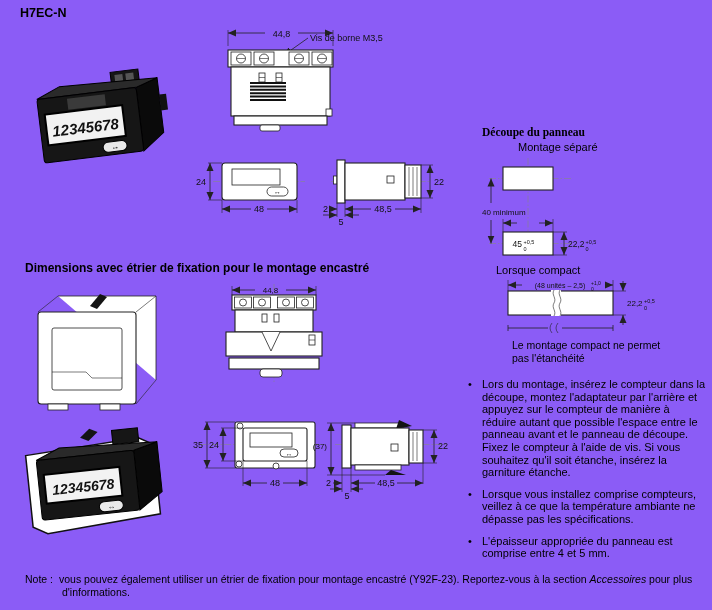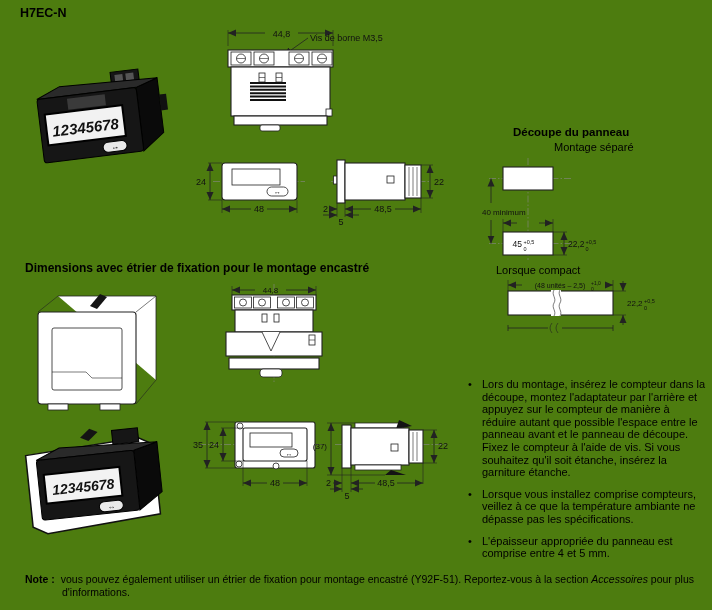--- a/index.html
+++ b/index.html
@@ -1,28 +1,28 @@
 <!DOCTYPE html>
 <html><head>
 <meta charset="utf-8">
 <style>
   html,body{margin:0;padding:0;background:#fff;}
-  #page{position:relative;width:712px;height:610px;background:#4d7c0f;overflow:hidden;
+  #page{position:relative;width:712px;height:610px;background:#8b5cf6;overflow:hidden;
         font-family:"Liberation Sans","DejaVu Sans",sans-serif;color:#000;}
   .abs{position:absolute;}
   .title{font-size:12.5px;font-weight:bold;}
   .h-bold{font-size:11.5px;font-weight:bold;}
   .h-reg{font-size:11px;}
   .h-sec2{font-size:12px;font-weight:bold;}
   .caption{font-size:10.5px;line-height:13px;}
   .bullets{width:238px;font-size:11px;line-height:12.6px;}
   .bullet-item{display:flex;margin-bottom:9px;}
   .bullet-dot{width:14px;flex:0 0 14px;}
   .note{width:678px;font-size:10.5px;line-height:13px;padding-left:37px;text-indent:-37px;}
-  .note-label{font-weight:bold;margin-right:6px;}
+  .note-label{font-weight:normal;margin-right:6px;}
   .it{font-style:italic;}
   svg{overflow:visible;}
   svg text{font-family:"Liberation Sans","DejaVu Sans",sans-serif;fill:#111;}
   .dimline{stroke:#222;stroke-width:.8;fill:none;}
   .ext{stroke:#222;stroke-width:.6;fill:none;}
   .outline{stroke:#222;stroke-width:1.1;fill:#fff;}
   .outline-thin{stroke:#222;stroke-width:.8;fill:#fff;}
   .cl{stroke:#888;stroke-width:.6;stroke-dasharray:7 2 1.5 2;fill:none;}
   .vent{stroke:#111;stroke-width:2;}
 </style>
@@ -126,22 +126,22 @@
     <line class="dimline" x1="182" y1="69" x2="196" y2="69" marker-start="url(#ah)"></line>
     <text x="178" y="79" text-anchor="middle" font-size="9">5</text>
     <line class="dimline" x1="182" y1="63" x2="208" y2="63" marker-start="url(#ah)"></line>
     <line class="dimline" x1="232" y1="63" x2="258" y2="63" marker-end="url(#ah)"></line>
     <text x="220" y="66" text-anchor="middle" font-size="9">48,5</text>
     <path class="ext" d="M258,52 V67 M258,19 H270 M258,52 H270"></path>
     <line class="dimline" x1="267" y1="19" x2="267" y2="52" marker-start="url(#ah)" marker-end="url(#ah)"></line>
     <text x="271" y="39" font-size="9">22</text>
   </svg>
 
-  <div class="abs h-bold" style="left:513px;top:126px;">Découpe du panneau</div>
-  <div class="abs h-reg" style="left:508px;top:141px;padding-left:46px;">Montage séparé</div>
+  <div class="abs h-bold" style="left:482px;top:126px;font-family:Liberation Serif, serif;">Découpe du panneau</div>
+  <div class="abs h-reg" style="left:472px;top:141px;padding-left:46px;">Montage séparé</div>
 
   <svg class="abs" style="left:481px;top:156px;" width="175" height="106">
     <path class="cl" d="M47,2 V104 M8,22.5 H92 M8,87.5 H92"></path>
     <rect class="outline" x="22" y="11" width="50" height="23"></rect>
     <rect class="outline" x="22" y="76" width="50" height="23"></rect>
     <line class="dimline" x1="10" y1="22.5" x2="10" y2="47" marker-start="url(#ah)"></line>
     <line class="dimline" x1="10" y1="64" x2="10" y2="87.5" marker-end="url(#ah)"></line>
     <text x="1" y="59" font-size="8">40 minimum</text>
     <path class="ext" d="M22,76 V63 M72,76 V63"></path>
     <line class="dimline" x1="22" y1="67" x2="36" y2="67" marker-start="url(#ah)"></line>
@@ -275,33 +275,34 @@
     <path class="ext" d="M131,15 H144 M131,39 H144"></path>
     <line class="dimline" x1="141" y1="5" x2="141" y2="15" marker-end="url(#ah)"></line>
     <line class="dimline" x1="141" y1="39" x2="141" y2="49" marker-start="url(#ah)"></line>
     <text x="145" y="30" font-size="8">22,2</text>
     <text x="162" y="26.5" font-size="5.5">+0,5</text>
     <text x="162" y="33.5" font-size="5.5">0</text>
     <path class="dimline" d="M26,52 H66 M80,52 H131 M26,49 V55 M131,49 V55"></path>
     <path class="ext" d="M70,47 Q66,52 70,57 M76,47 Q72,52 76,57"></path>
   </svg>
 
+  <div class="abs caption" style="left:512px;top:339px;width:150px;">Le montage compact ne permet pas l'étanchéité</div>
 
   <div class="abs bullets" style="left:468px;top:378px;">
     <div class="bullet-item">
       <span class="bullet-dot">•</span>
       <span>Lors du montage, insérez le compteur dans la découpe, montez l'adaptateur par l'arrière et appuyez sur le compteur de manière à réduire autant que possible l'espace entre le panneau avant et le panneau de découpe. Fixez le compteur à l'aide de vis. Si vous souhaitez qu'il soit étanche, insérez la garniture étanche.</span>
     </div>
     <div class="bullet-item">
       <span class="bullet-dot">•</span>
       <span>Lorsque vous installez comprise compteurs, veillez à ce que la température ambiante ne dépasse pas les spécifications.</span>
     </div>
     <div class="bullet-item">
       <span class="bullet-dot">•</span>
       <span>L'épaisseur appropriée du panneau est comprise entre 4 et 5 mm.</span>
     </div>
   </div>
 
   <div class="abs note" style="left:25px;top:573px;">
-    <span class="note-label">Note :</span><span>vous pouvez également utiliser un étrier de fixation pour montage encastré (Y92F-51). Reportez-vous à la section </span><span class="it">Accessoires</span><span> pour plus d'informations.</span>
+    <span class="note-label">Note :</span><span>vous pouvez également utiliser un étrier de fixation pour montage encastré (Y92F-23). Reportez-vous à la section </span><span class="it">Accessoires</span><span> pour plus d'informations.</span>
   </div>
 
 </div>
 
 </body></html>

